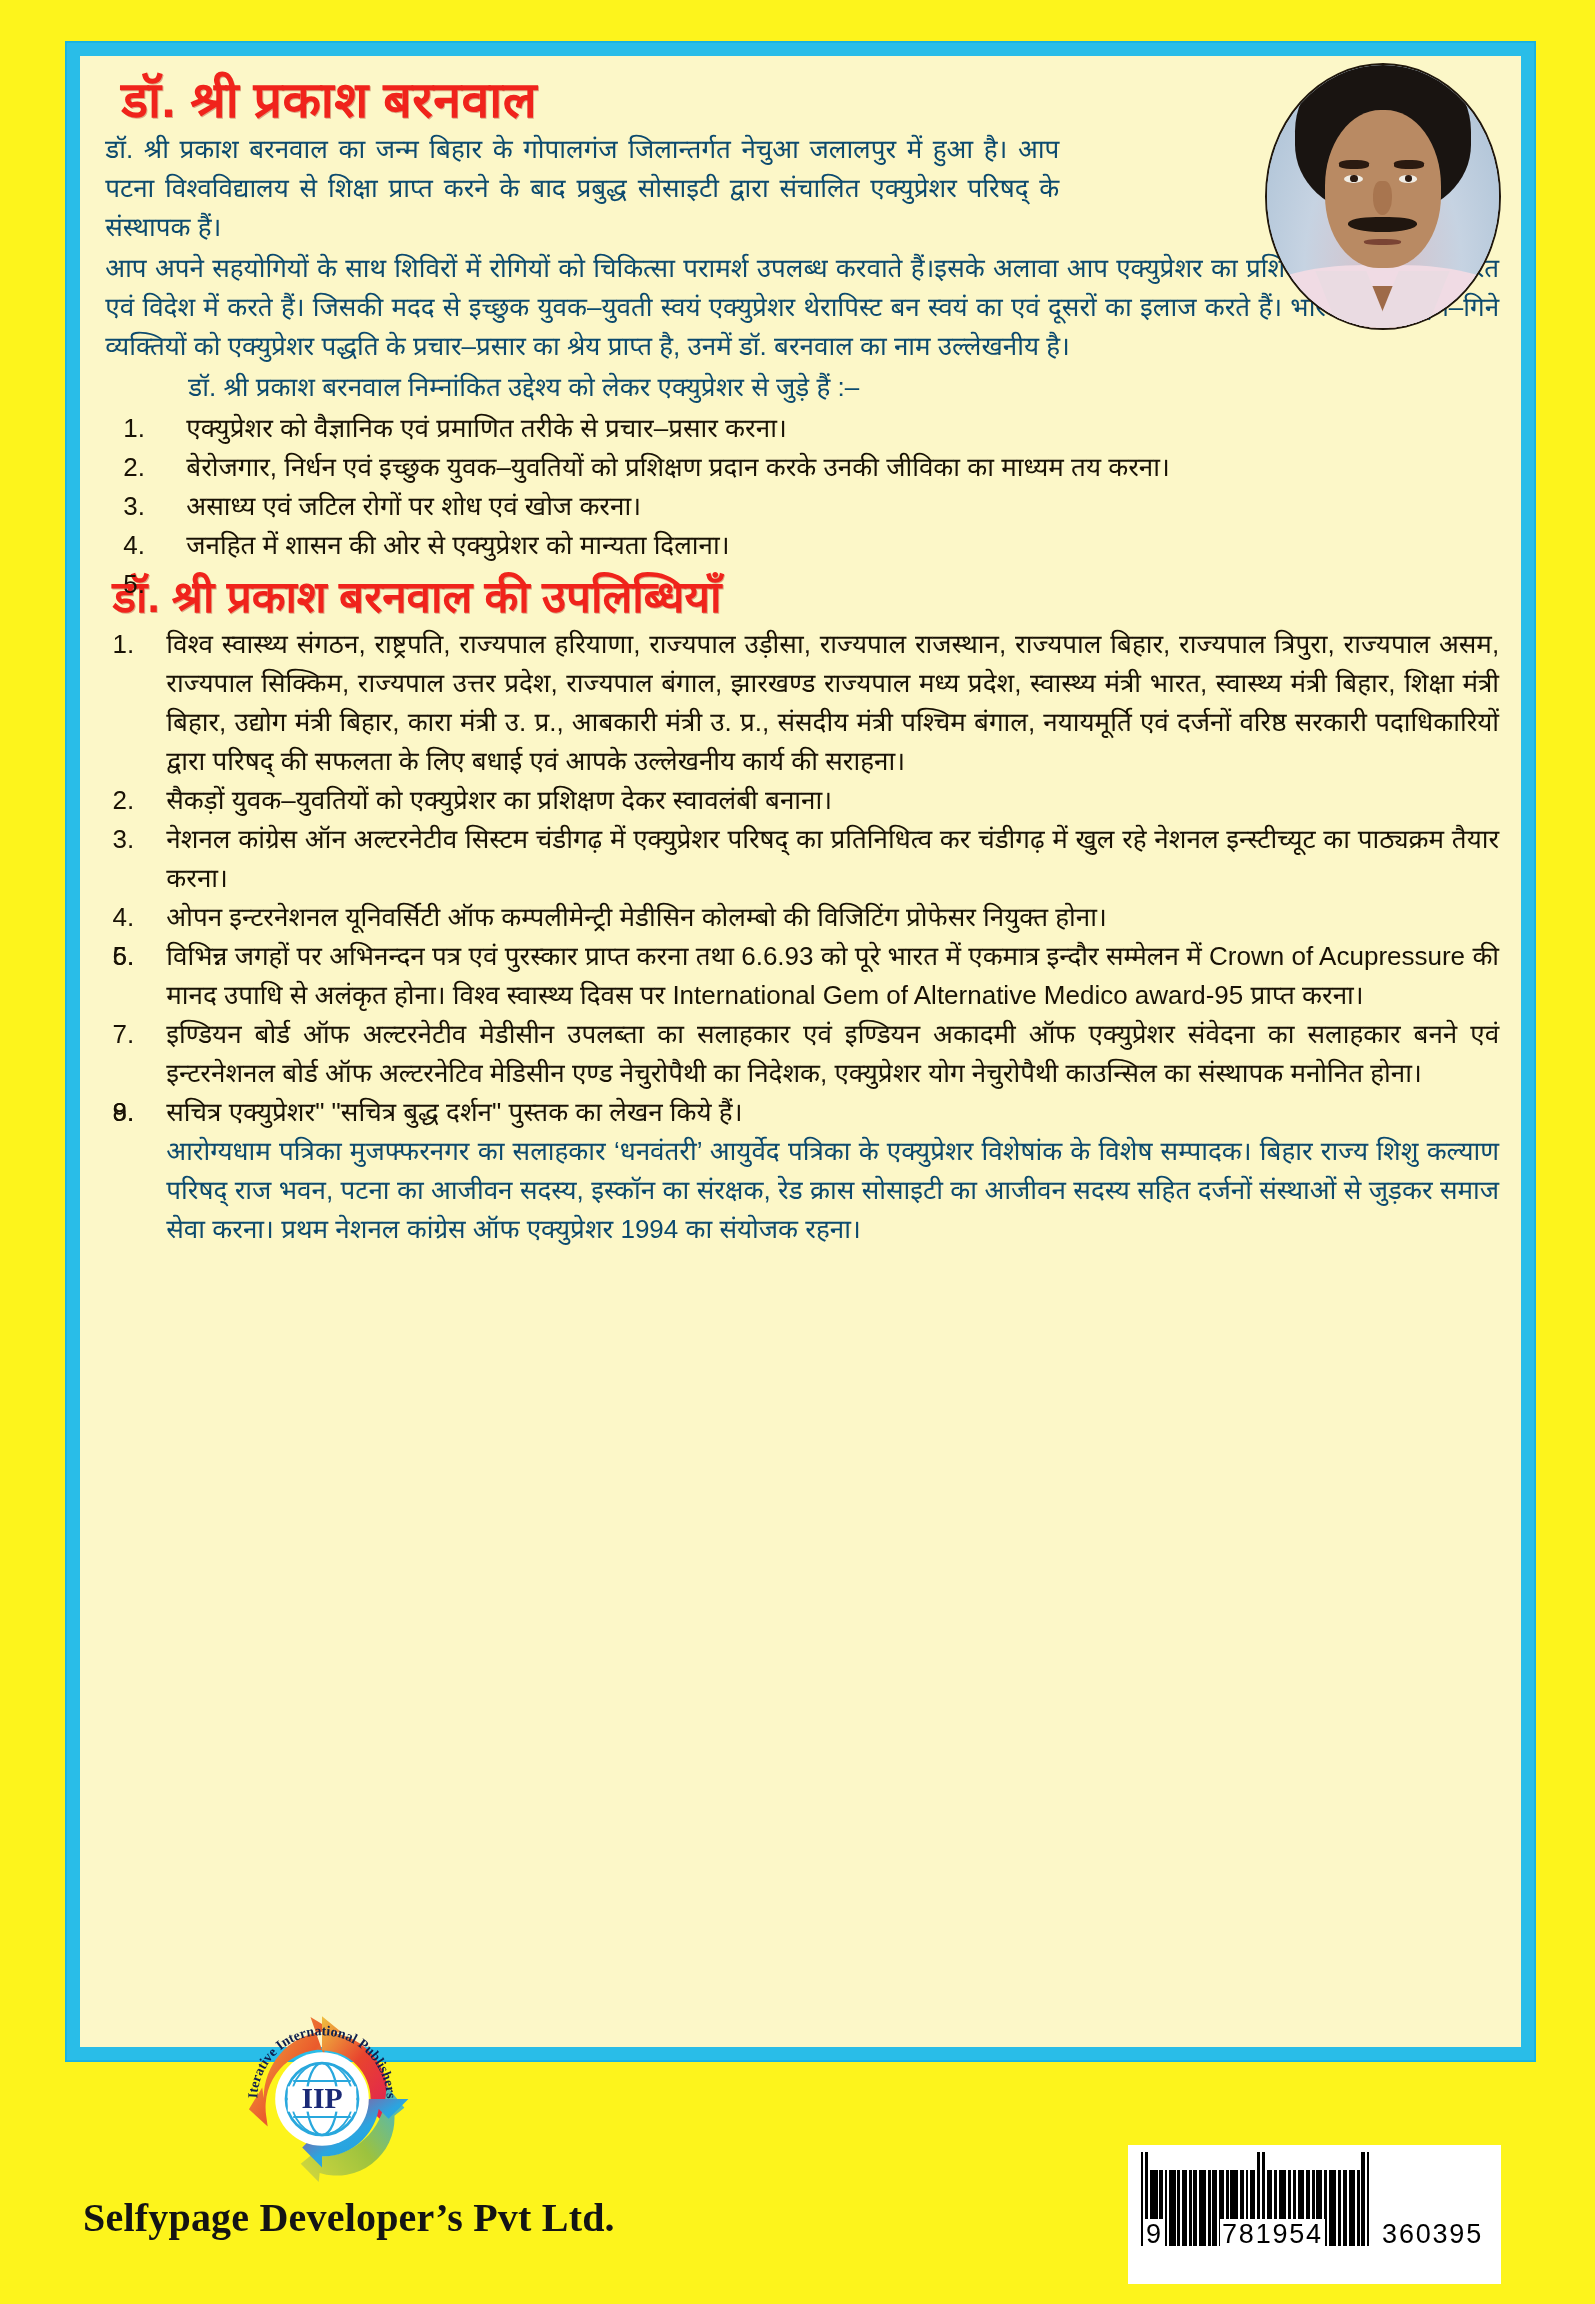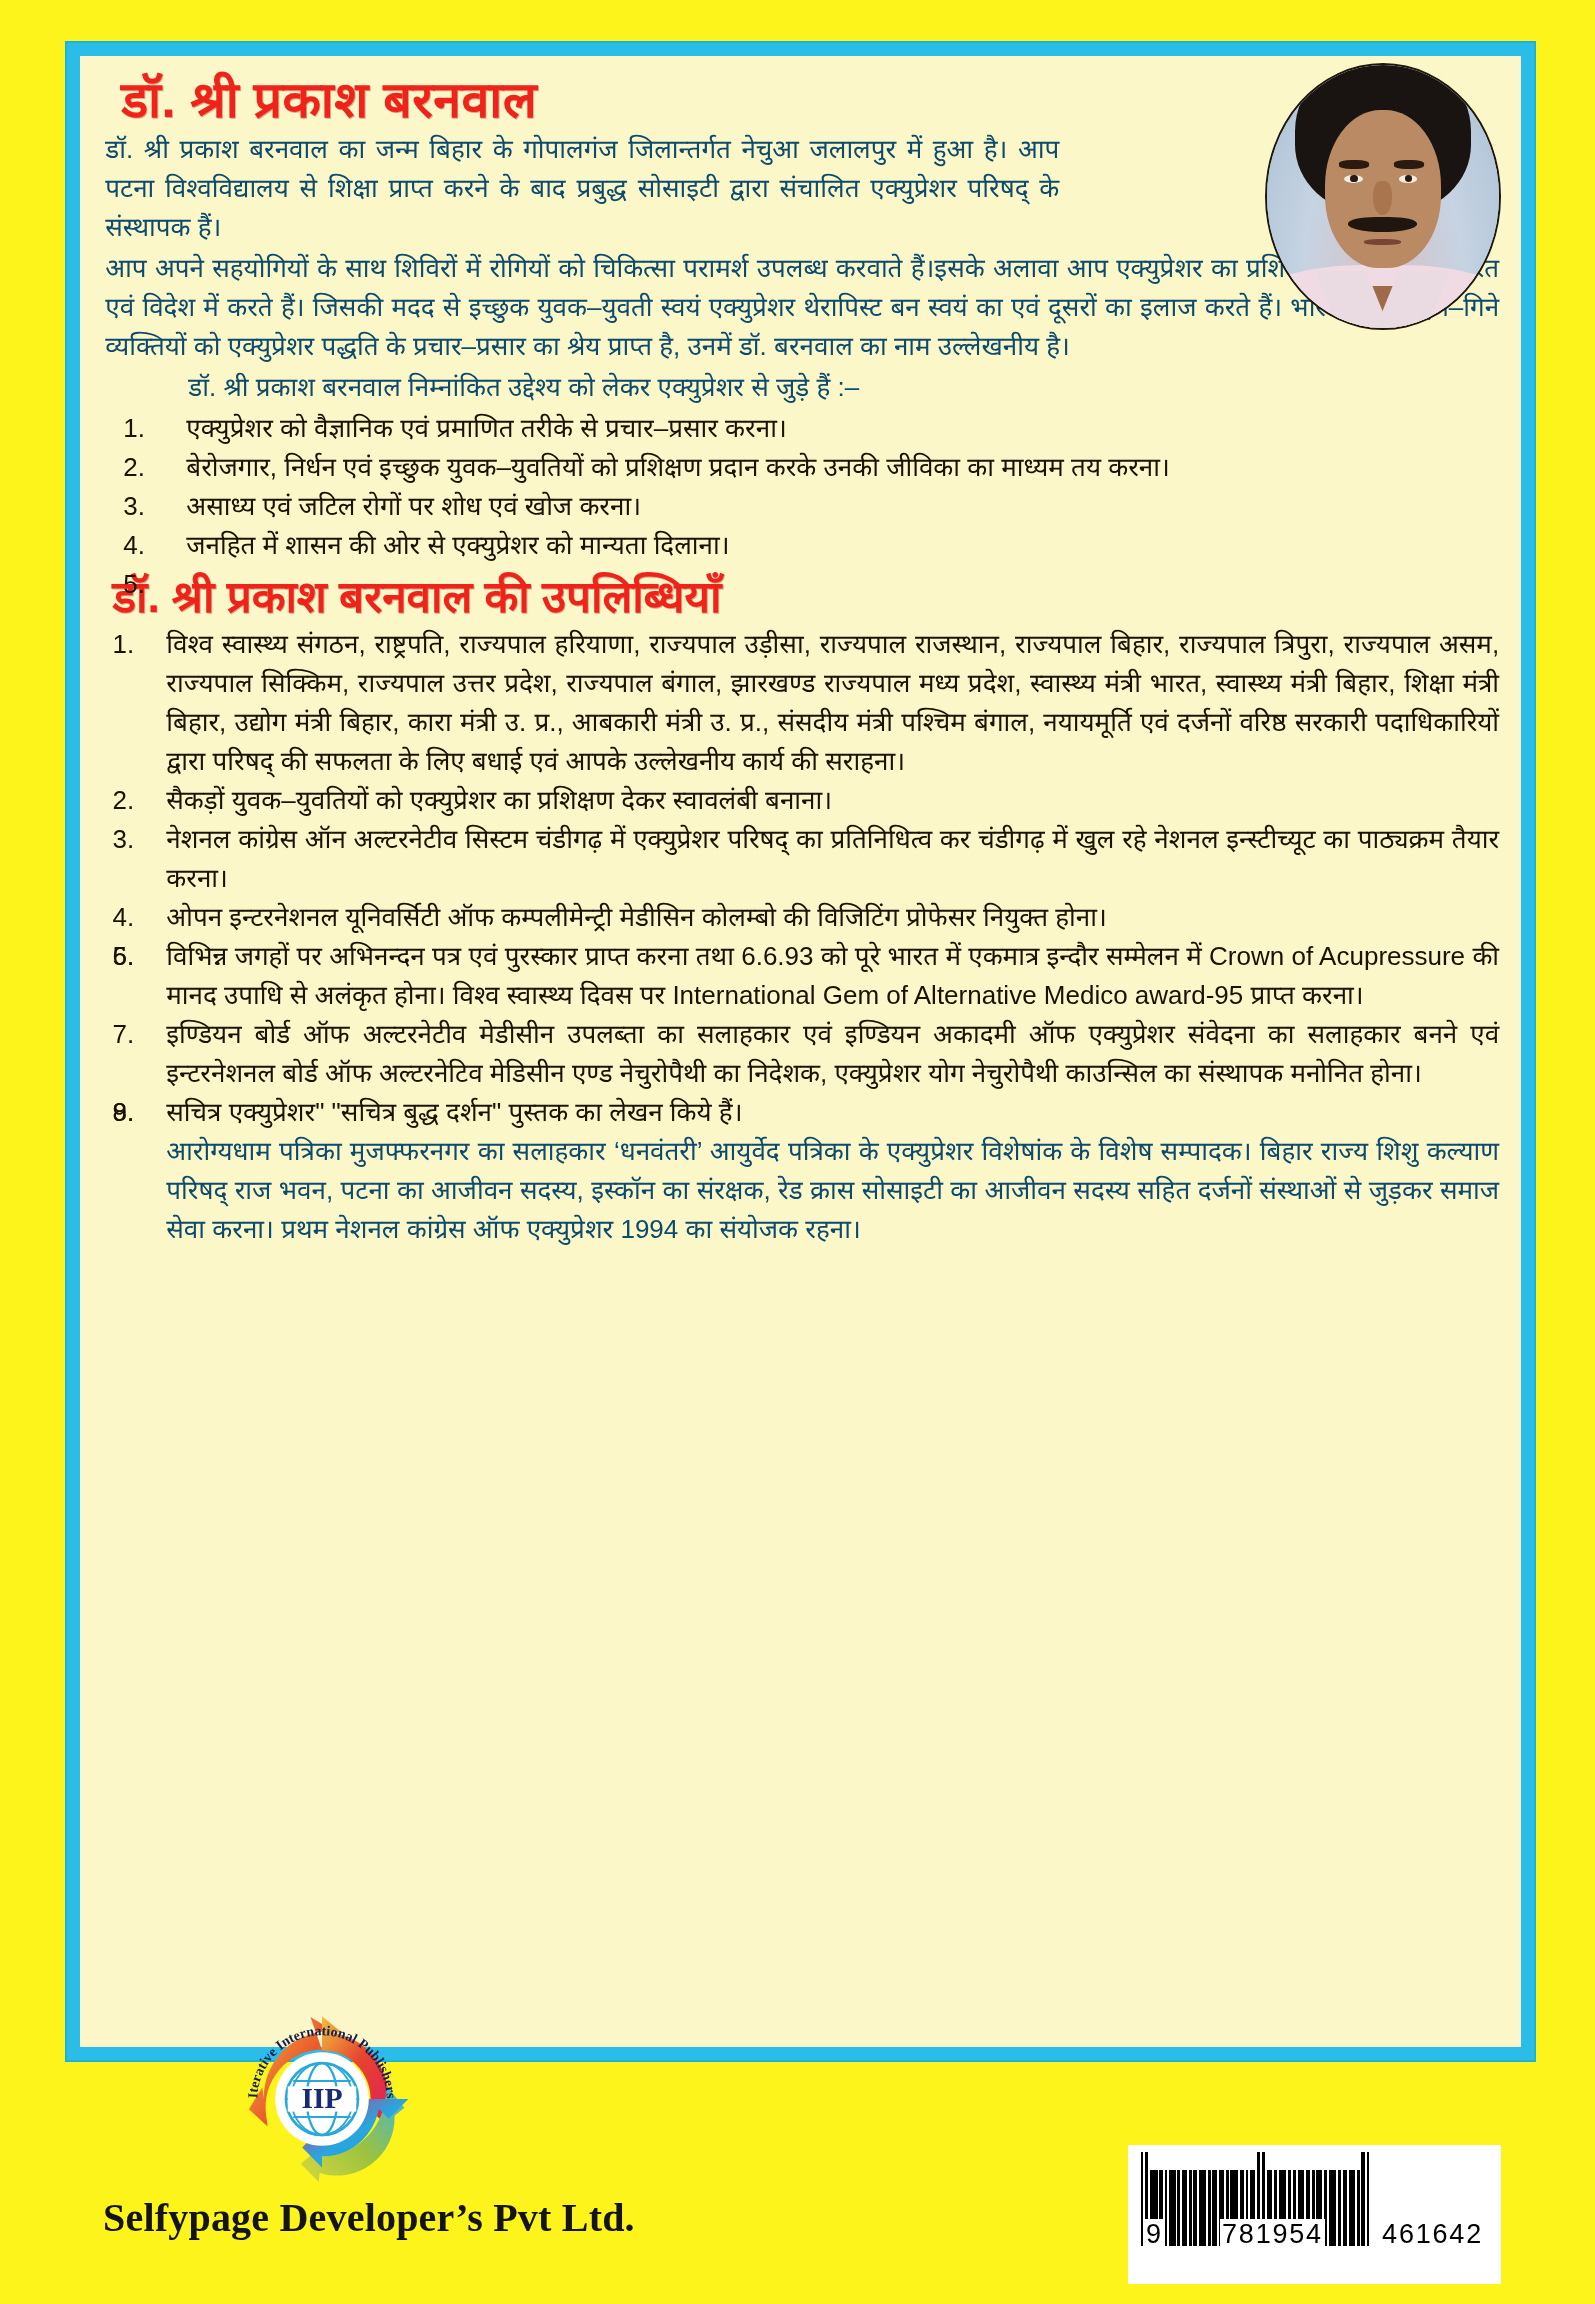--- a/index.html
+++ b/index.html
@@ -149,21 +149,21 @@
   }
 
   
   .logo-wrap {
     position: absolute;
     left: 232px; top: 2009px;
     width: 180px; height: 180px;
   }
   .publisher {
     position: absolute;
-    left: 103px; top: 2194px;
+    left: 83px; top: 2194px;
     font-family: "Liberation Serif", serif;
     font-weight: bold;
     font-size: 40px;
     color: #141414;
     letter-spacing: 0.2px;
   }
   .barcode {
     position: absolute;
     left: 1128px; top: 2145px;
     width: 373px; height: 139px;
@@ -366,18 +366,18 @@
       <span style="width:2.7px;height:76px"></span>
       <span style="width:4.5px;height:76px"></span>
       <span style="width:6.3px;height:76px"></span>
       <span style="width:2.7px;height:76px"></span>
       <span style="width:3.6px;height:94px"></span>
       <span style="width:2.7px;height:94px"></span>
     </div>
     <div class="bc-digits">
       <b>9</b>
       <b>781954</b>
-      <b>461642</b>
+      <b>360395</b>
     </div>
   </div>
 
 </div>
 
 
 </body></html>

